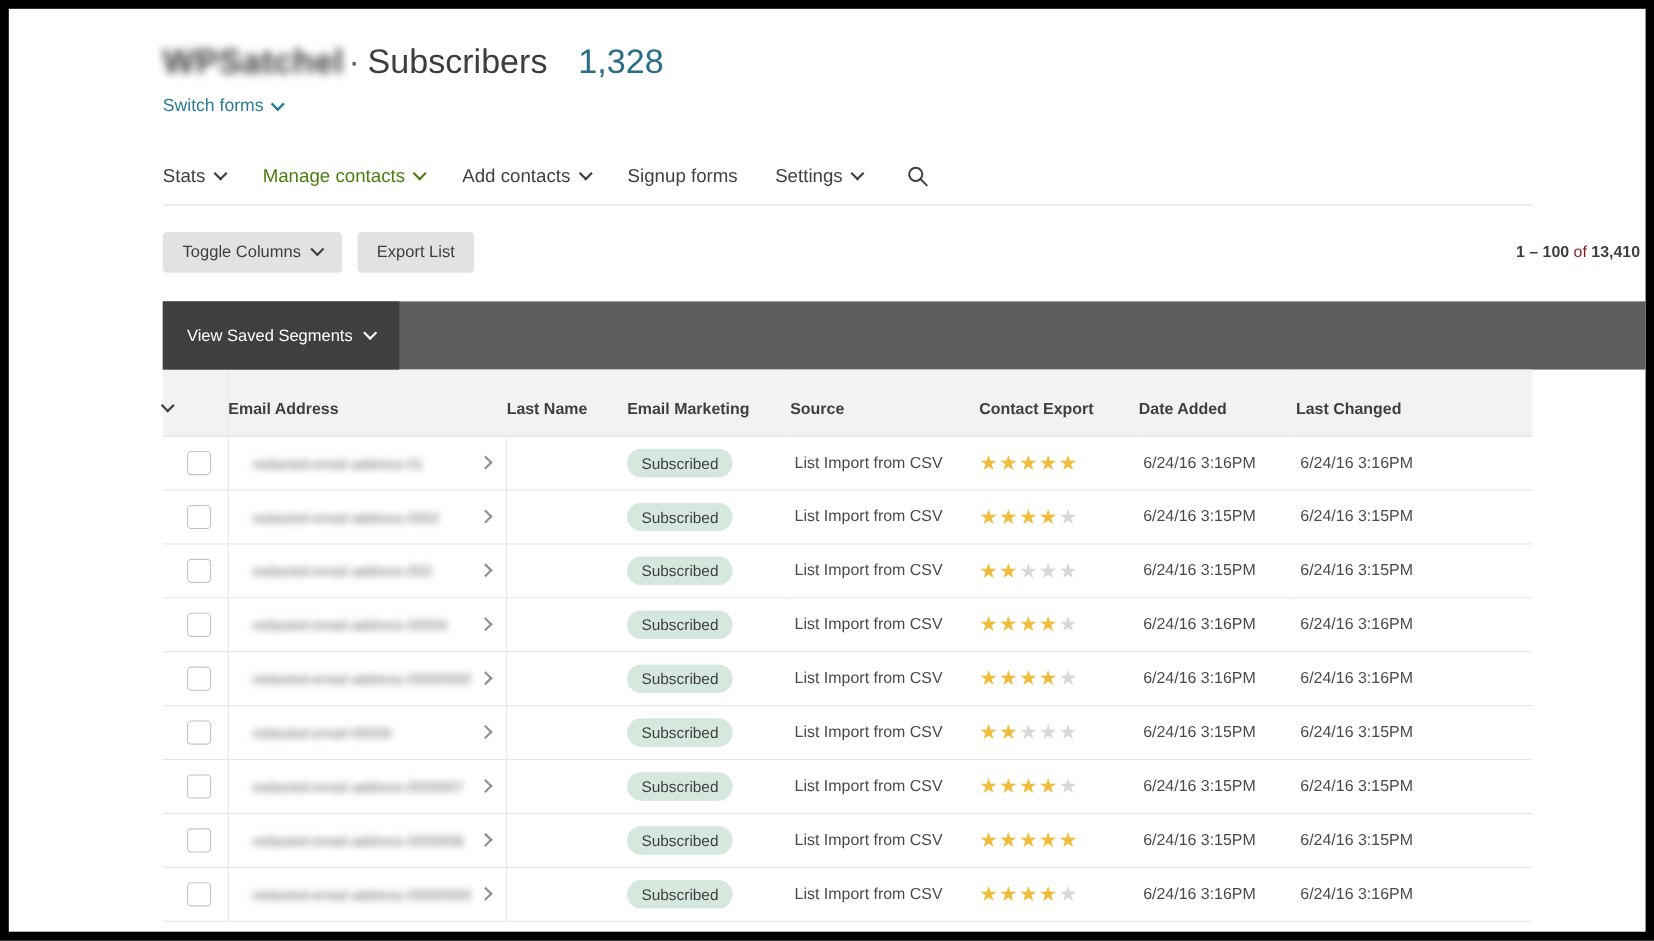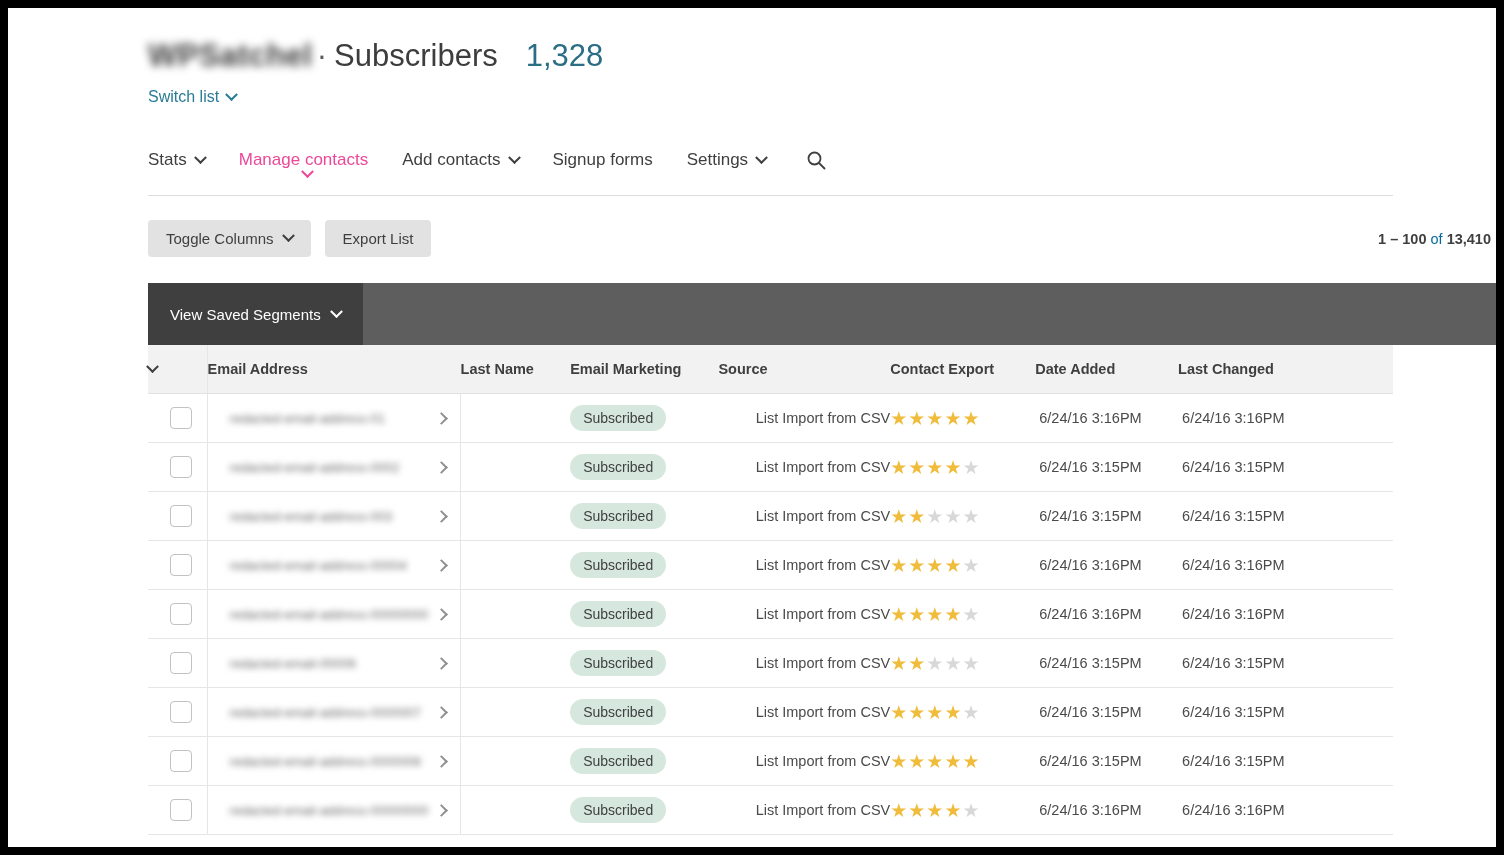--- a/index.html
+++ b/index.html
@@ -42,30 +42,30 @@
     border-right: 2px solid currentColor;
     border-bottom: 2px solid currentColor;
     transform: rotate(45deg) translate(-2px,-2px);
   }
 
   
   .nav {
     margin: 44px 0 0 140px;
     width: 1245px;
     border-bottom: 1px solid #dddddd;
-    display: flex; align-items: flex-start;
+    display: flex; align-items: flex-end;
     padding-bottom: 16px;
   }
   .nav-item {
     font-size: 17px; color: #3f3f3f;
     margin-right: 34px;
     display: inline-flex; align-items: center;
     cursor: pointer; white-space: nowrap;
   }
-  .nav-item.active { color: #ec4899; flex-direction: column; }
+  .nav-item.active { color: #4d7c0f; }
   .nav-item .caret { margin-left: 9px; color: inherit; }
   .nav-search { margin-left: 6px; cursor: pointer; display: flex; align-items: center; }
 
   
   .toolbar {
     margin: 24px 0 0 140px;
     width: 1393px;
     display: flex; align-items: center;
   }
   .btn {
@@ -73,21 +73,21 @@
     border: none; border-radius: 4px;
     font-size: 15px; font-family: inherit;
     padding: 10px 18px;
     cursor: pointer;
     display: inline-flex; align-items: center;
   }
   .btn .caret { margin-left: 10px; }
   .btn + .btn { margin-left: 14px; }
   .pager { margin-left: auto; display: flex; align-items: center; }
   .pager-text { font-size: 14.5px; color: #3f3f3f; margin-right: 16px; }
-  .pager-text .dim { color: #0369a1; font-weight: normal; }
+  .pager-text .dim { color: #7f1d1d; font-weight: normal; }
   .pager-text .strong { font-weight: bold; }
   .pager-btn {
     width: 34px; height: 32px;
     background: #e2e2e2; border: none; border-radius: 4px;
     cursor: pointer;
     display: flex; align-items: center; justify-content: center;
   }
   .chev-right {
     display: inline-block; width: 9px; height: 9px;
     border-top: 2px solid #555; border-right: 2px solid #555;
@@ -110,21 +110,21 @@
   .seg-tab.selected { background: #3f3f3f; }
   .seg-tab.secondary { background: #4c4c4c; }
   .seg-tab .caret { margin-left: 11px; }
 
   
   .tbl { margin-left: 140px; width: 1245px; border-collapse: collapse; table-layout: fixed; }
   .tbl th {
     background: #f2f2f2;
     font-size: 14.5px; color: #3f3f3f; font-weight: bold;
     text-align: left;
-    padding: 16px 0 16px 0;
+    padding: 28px 0 16px 0;
     border-bottom: 1px solid #e2e2e2;
     height: 48px;
   }
   .tbl td {
     border-bottom: 1px solid #e6e6e6;
     height: 49px;
     font-size: 14.5px; color: #4a4a4a;
     vertical-align: middle;
   }
   .col-check { width: 55px; }
@@ -132,21 +132,21 @@
   .col-last  { width: 102px; }
   .col-mkt   { width: 138px; }
   .col-src   { width: 160px; }
   .col-rate  { width: 135px; }
   .col-added { width: 133px; }
   .col-chg   { width: 200px; }
 
   .th-check, .td-check { padding-left: 22px; border-right: 1px solid #e6e6e6; }
   .th-check .caret { color: #3f3f3f; }
   .td-email { border-right: 1px solid #e6e6e6; padding-left: 0; }
-  .th-email, .td-src, .th-src { padding-left: 4px; text-align: right; }
+  .th-email, .td-src, .th-src { padding-left: 4px; }
 
   .chk {
     width: 22px; height: 22px;
     border: 1.5px solid #c2c2c2; border-radius: 4px;
     background: #fff; cursor: pointer;
   }
   .email-cell { display: flex; align-items: center; }
   .email-blur {
     flex: 1;
     height: 13px;
@@ -176,21 +176,21 @@
 <div id="page">
 
   <div class="page-head">
     <div class="title-row">
       <span class="list-name">WPSatchel</span>
       <span class="title-dot">·</span>
       <span class="title-main">Subscribers</span>
       <span class="title-count">1,328</span>
     </div>
     <div class="switch-list">
-      <span>Switch list</span>
+      <span>Switch forms</span>
       <span class="caret"></span>
     </div>
   </div>
 
   <div class="nav">
     <div class="nav-item">
       <span>Stats</span>
       <span class="caret"></span>
     </div>
     <div class="nav-item active">

